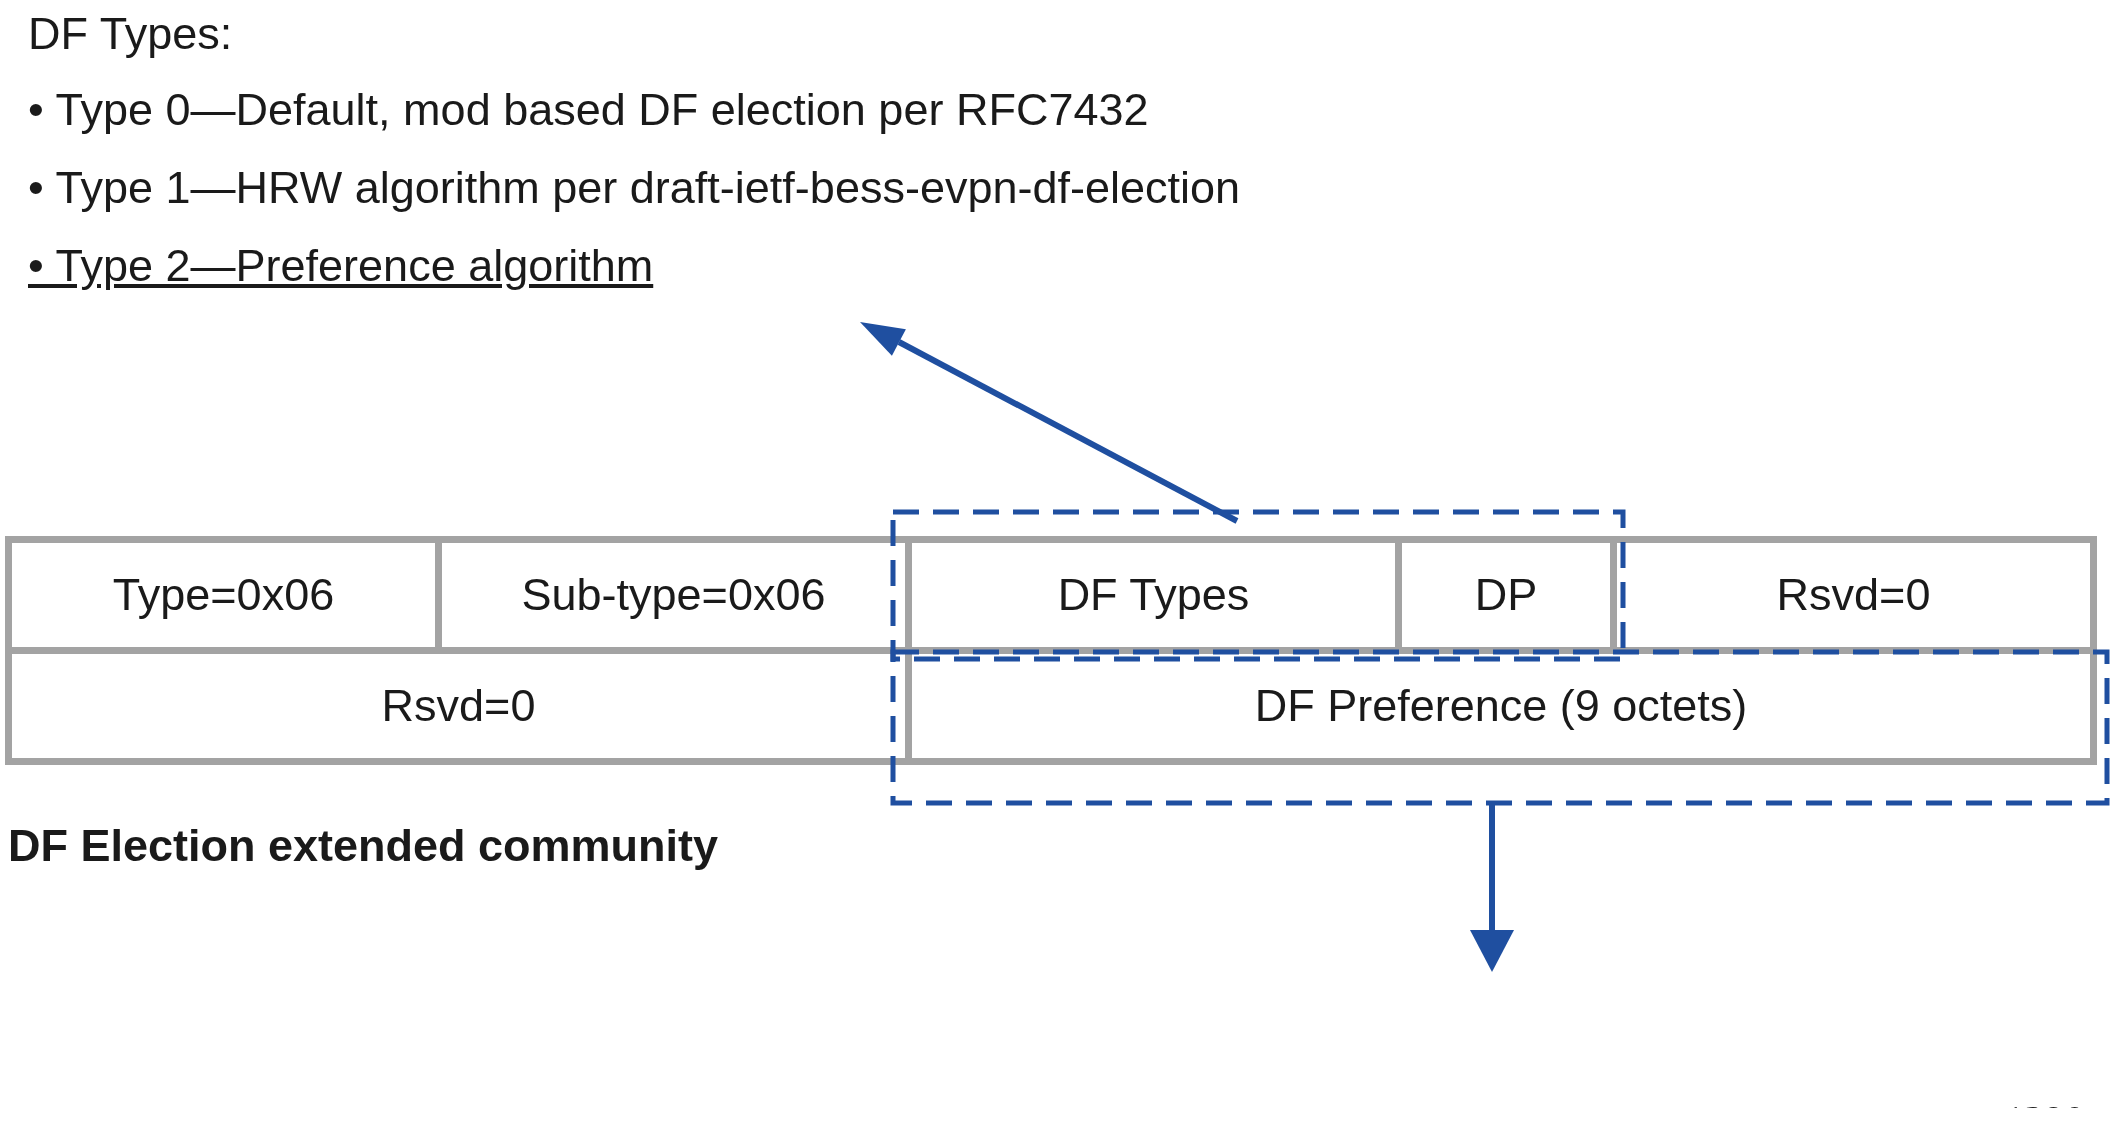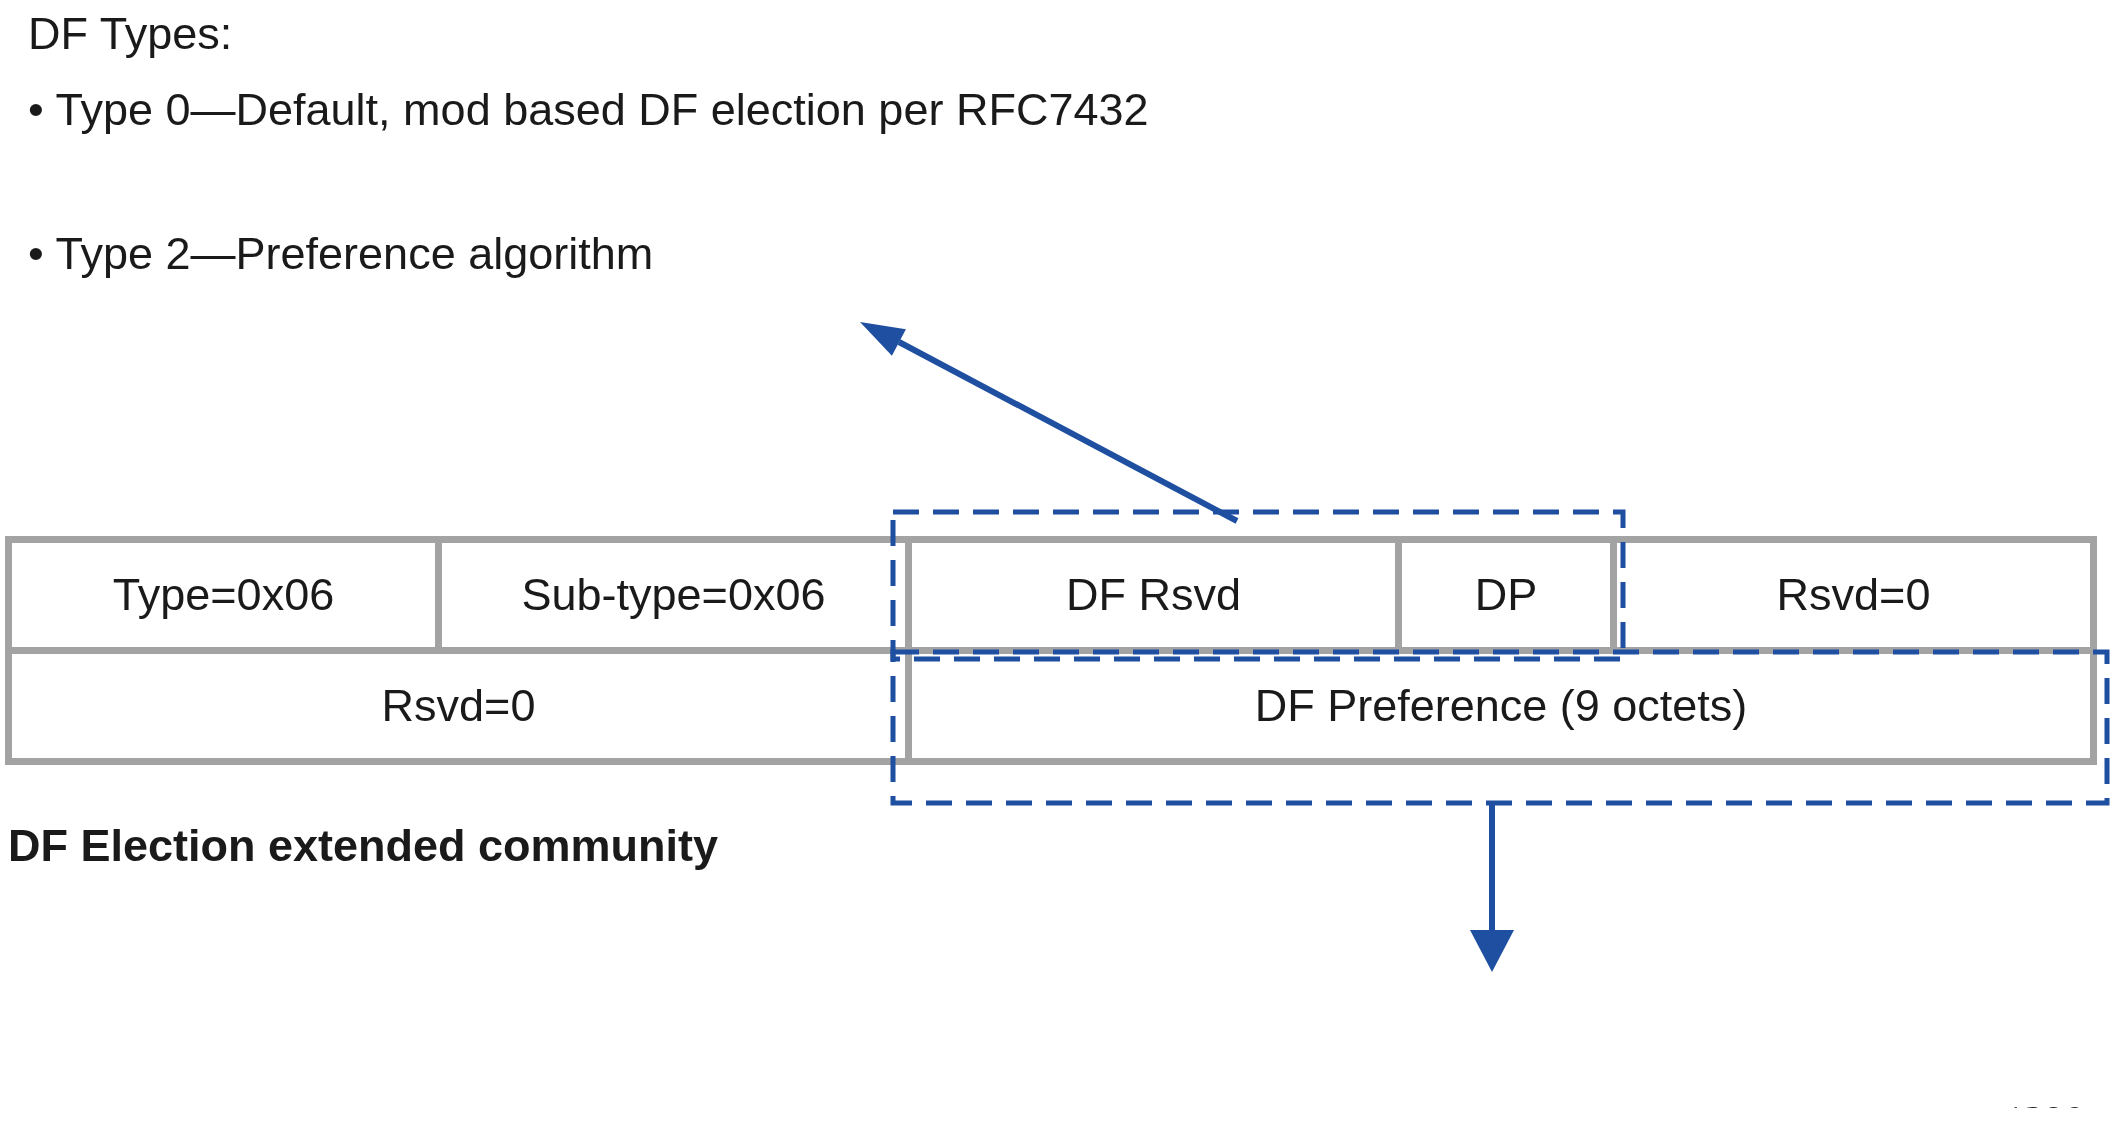--- a/index.html
+++ b/index.html
@@ -26,21 +26,21 @@
   }
   .bullet-line {
     position: absolute;
     left: 28px;
     font-size: 45px;
     white-space: nowrap;
     text-align: center;
   }
   #bullet-0 { top: 84px; }
   #bullet-1 { top: 162px; }
-  #bullet-2 { top: 228px; }
+  #bullet-2 { top: 240px; text-decoration: underline; }
 
   
   table.packet-table {
     position: absolute;
     left: 5px;
     top: 536px;
     border-collapse: collapse;
     table-layout: fixed;
     width: 2085px;
   }
@@ -88,35 +88,36 @@
     pointer-events: none;
   }
 </style>
 </head>
 <body>
 
 <div class="canvas">
 
   <div class="page-title">DF Types:</div>
   <div class="bullet-line" id="bullet-0">• Type 0—Default, mod based DF election per RFC7432</div>
+  <div class="bullet-line" id="bullet-1">• Type 1—HRW algorithm per draft-ietf-bess-evpn-df-election</div>
   <div class="bullet-line" id="bullet-2">• Type 2—Preference algorithm</div>
 
   <table class="packet-table">
     <colgroup>
       <col style="width:430px">
       <col style="width:470px">
       <col style="width:490px">
       <col style="width:215px">
       <col style="width:480px">
     </colgroup>
     <tbody>
         <tr>
       <td>Type=0x06</td>
       <td>Sub-type=0x06</td>
-      <td>DF Rsvd</td>
+      <td>DF Types</td>
       <td>DP</td>
       <td>Rsvd=0</td>
     </tr>
     <tr>
       <td colspan="2">Rsvd=0</td>
       <td colspan="3">DF Preference (9 octets)</td>
     </tr>
   </tbody>
     </table>
 

